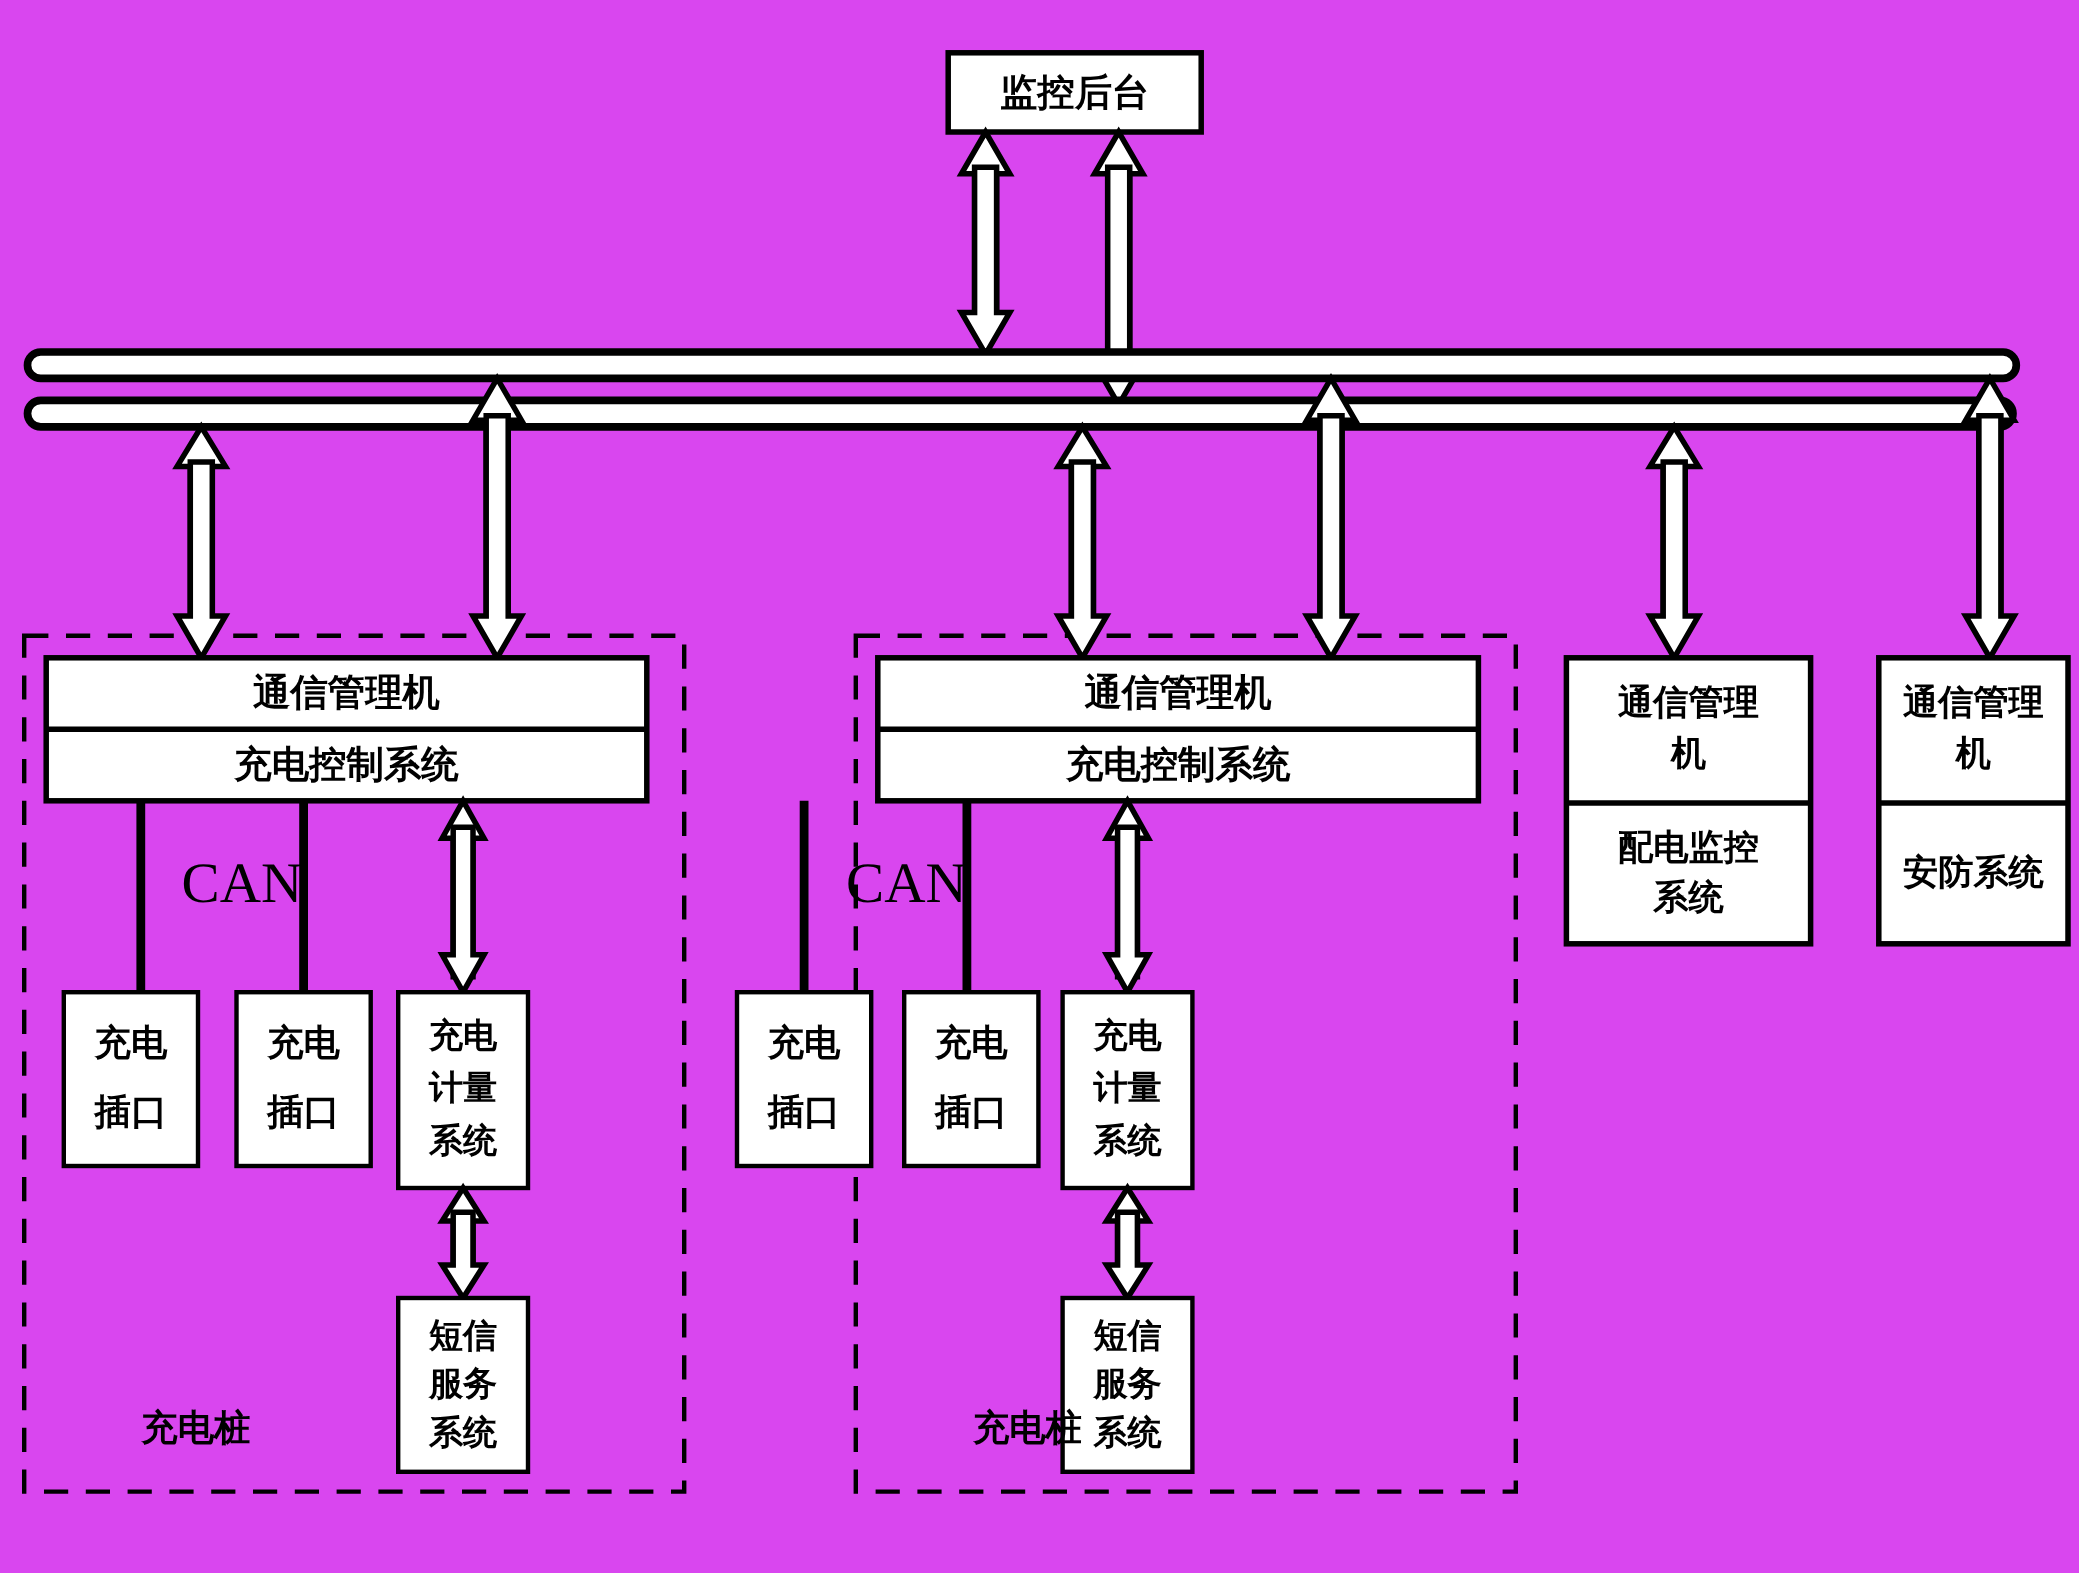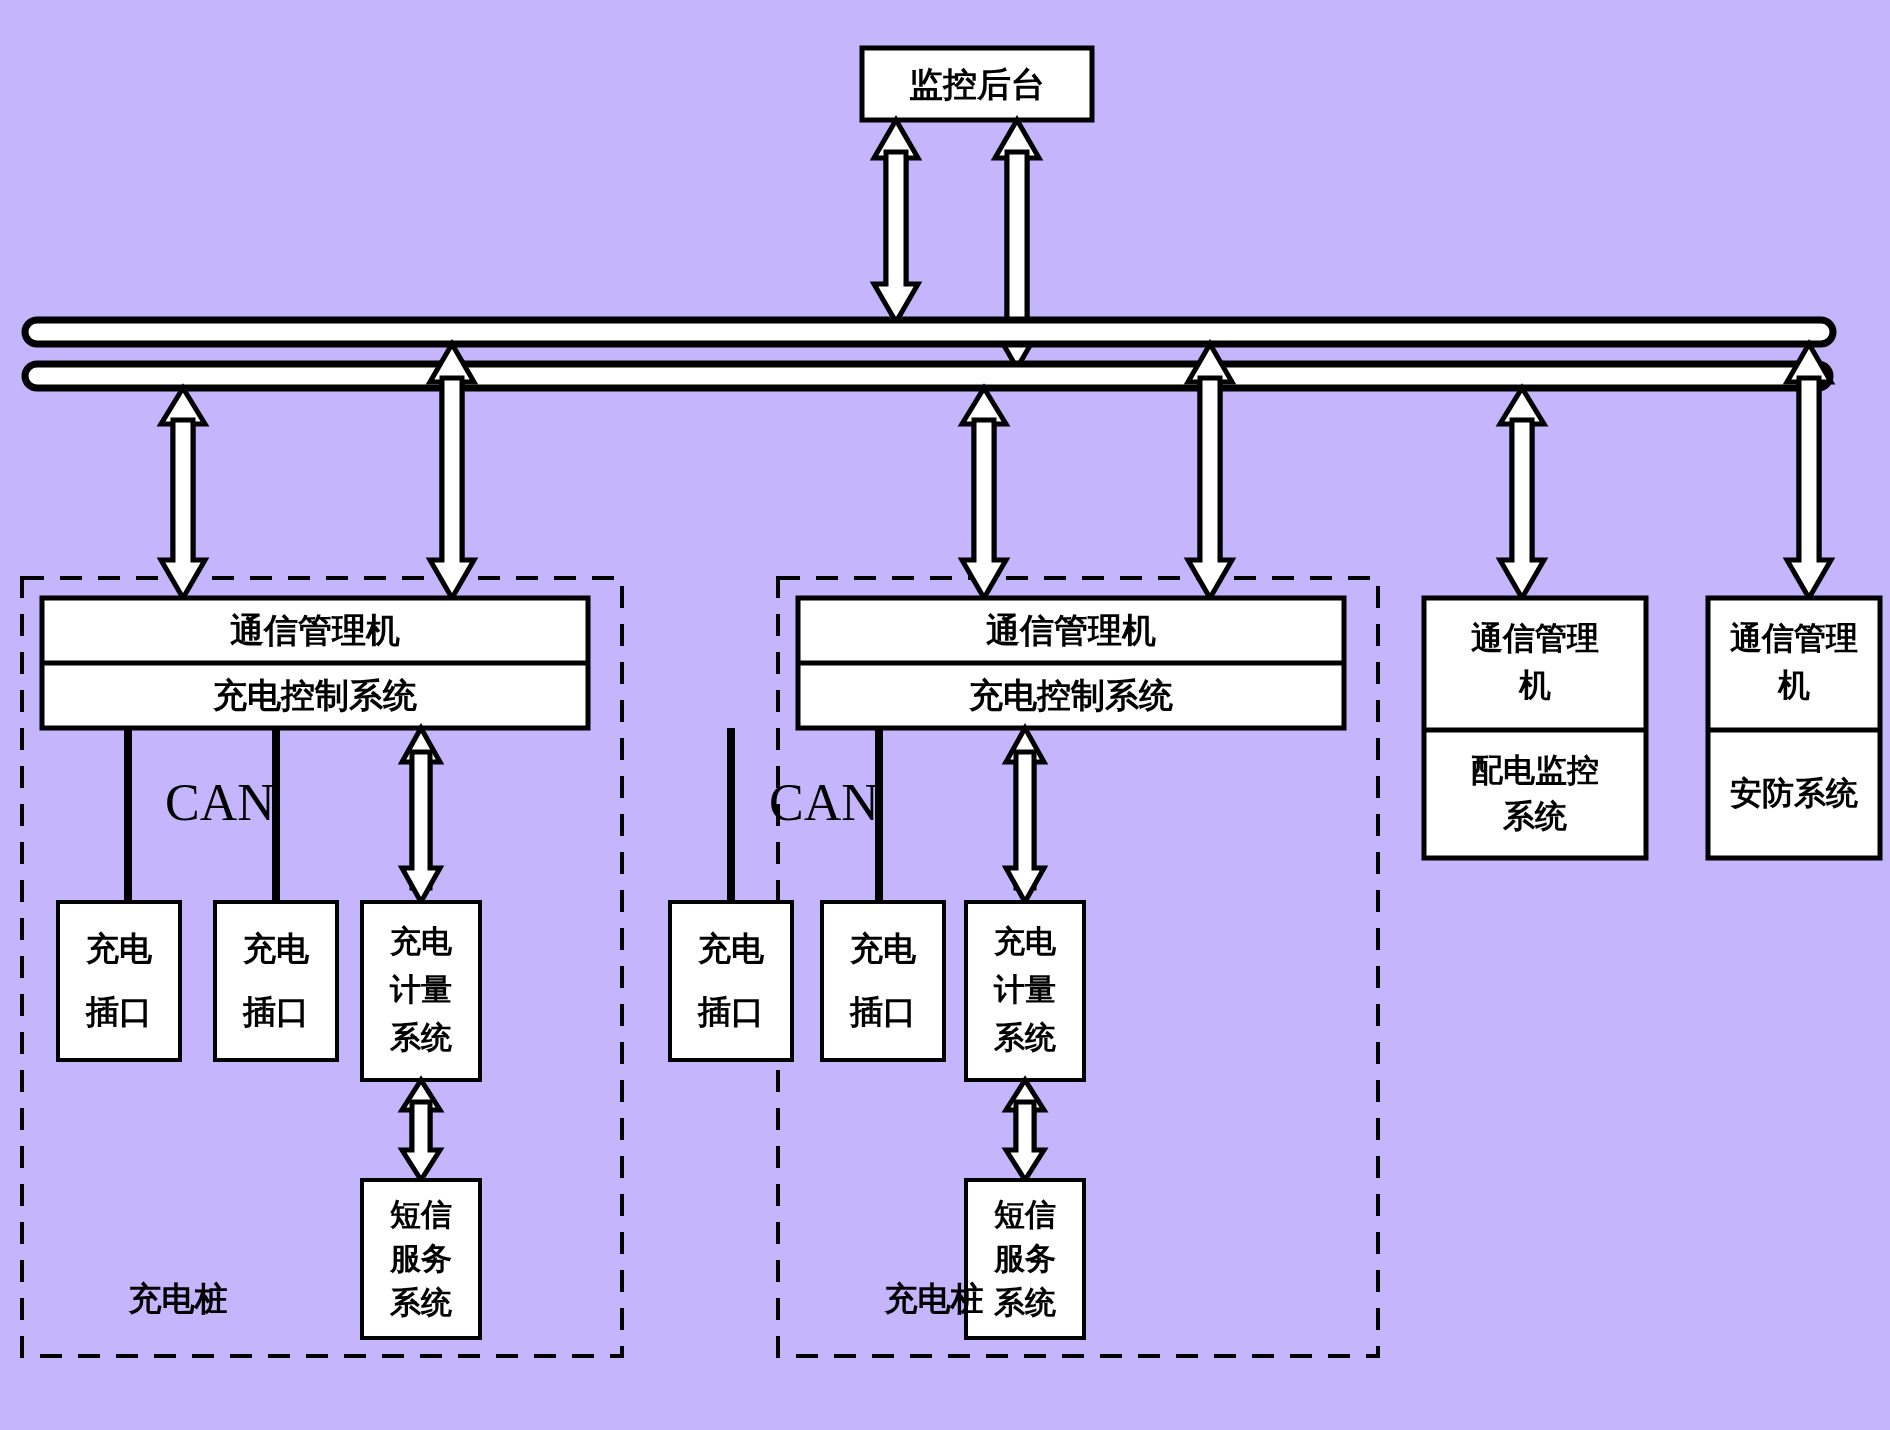--- a/index.html
+++ b/index.html
@@ -4,21 +4,21 @@
 <style>
   html, body {
     margin: 0;
     padding: 0;
     background: #ffffff;
   }
   #page {
     position: relative;
     width: 1890px;
     height: 1430px;
-    background: #c4b5fd;
+    background: #d946ef;
     font-family: "Liberation Sans", sans-serif;
     overflow: hidden;
   }
   svg.diagram {
     position: absolute;
     top: 0;
     left: 0;
     width: 1890px;
     height: 1430px;
   }

